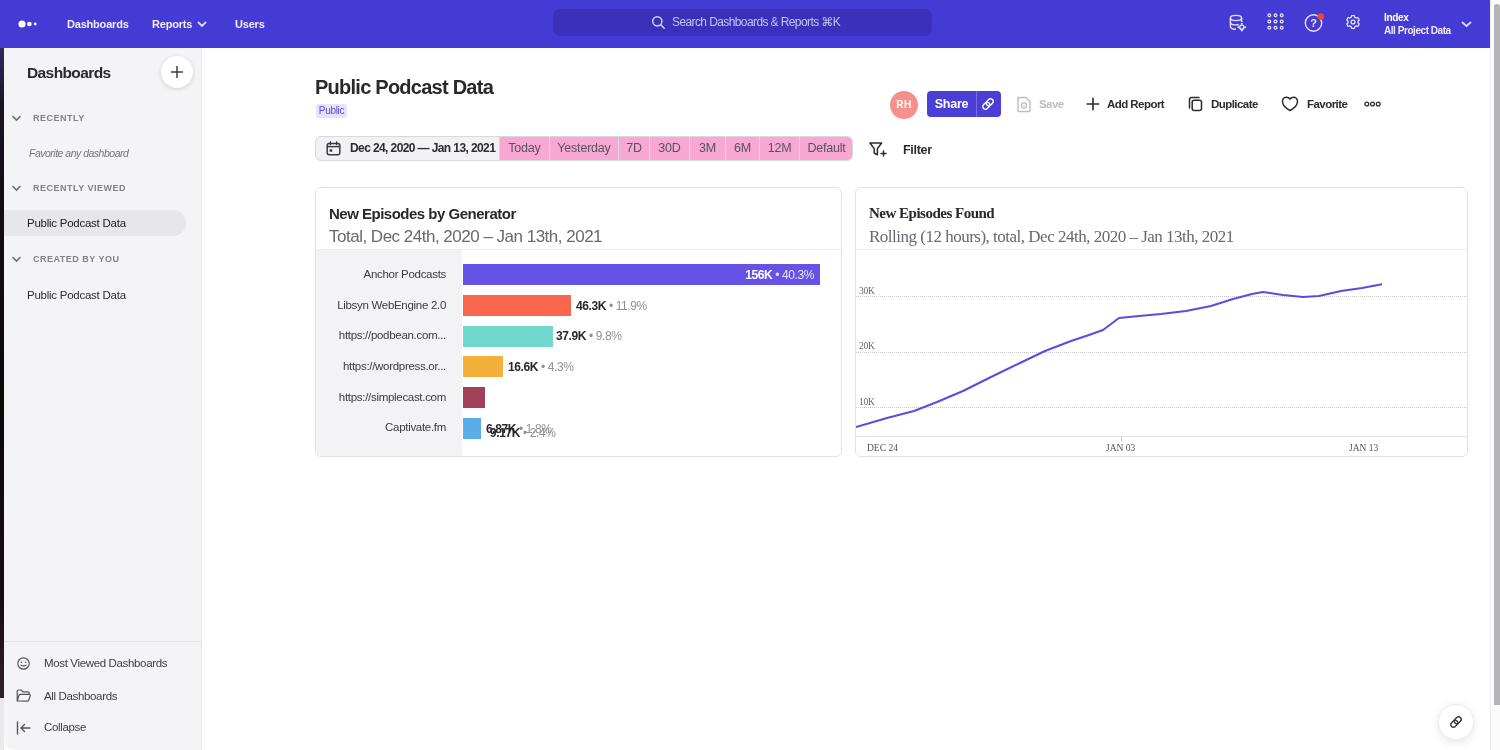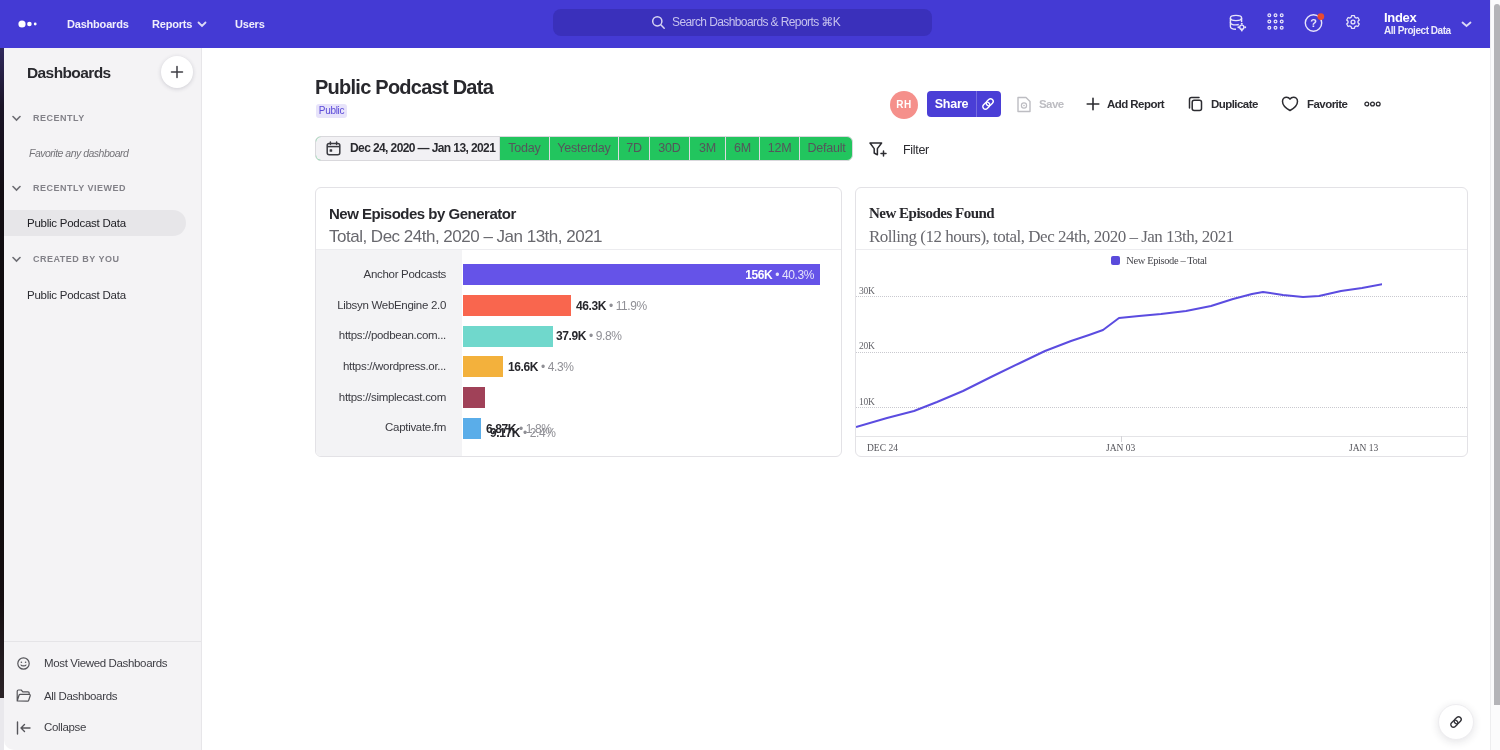--- a/index.html
+++ b/index.html
@@ -7,21 +7,21 @@
 .abs { position:absolute; }
 #page { position:relative; width:1500px; height:750px; }
 
 
 #nav { left:0; top:0; width:1490px; height:48px; background:#443ad4; }
 .navlink { position:absolute; top:0; height:48px; line-height:48px; color:#f0eefc; font-size:11px; font-weight:700; letter-spacing:-0.2px; }
 #search { position:absolute; left:553px; top:9px; width:379px; height:27px; border-radius:8px; background:#3a30bb; }
 #search .ph { position:absolute; left:119px; top:0; height:22px; line-height:27px; color:#c6c2ee; font-size:12px; letter-spacing:-0.6px; }
 .navico { position:absolute; top:13px; }
 #projname { position:absolute; left:1384px; top:11px; color:#fff; }
-#projname .l1 { font-size:13px; font-weight:700; line-height:13px; letter-spacing:-0.3px; }
+#projname .l1 { font-size:10px; font-weight:700; line-height:13px; letter-spacing:-0.3px; }
 #projname .l2 { font-size:10px; font-weight:700; line-height:14px; letter-spacing:-0.45px; color:#eceafb; }
 
 
 #sbcol { left:1490px; top:0; width:10px; height:750px; background:#fbfbfc; border-left:1px solid #ededef; }
 #sbthumb { left:1493.5px; top:4px; width:6.5px; height:701px; background:#b4b4b8; border-radius:3.5px 3.5px 0 0; }
 
 
 #strip { left:0; top:48px; width:4px; height:650px; background:linear-gradient(#2f285c 0%, #1a1426 9%, #120d13 22%, #0c0909 55%, #150e11 85%, #2a2226 99%); }
 #stripbtm { left:0; top:698px; width:4px; height:52px; background:#e9e8ec; }
 
@@ -43,25 +43,25 @@
 
 
 #avatar { left:890px; top:91px; width:28px; height:28px; border-radius:50%; background:#f5908b; color:#fff; font-size:10px; font-weight:700; text-align:center; line-height:28px; letter-spacing:.5px; }
 #sharebtn { left:927px; top:91px; width:74px; height:26px; border-radius:4px; background:#4a3ed6; }
 #sharebtn .txt { position:absolute; left:0; top:0; width:49px; height:26px; line-height:26px; text-align:center; color:#fff; font-size:12.5px; font-weight:700; letter-spacing:-0.2px; }
 #sharebtn .div { position:absolute; left:49px; top:0; width:1px; height:26px; background:#756bdf; }
 .actlbl { position:absolute; top:97px; font-size:11.5px; font-weight:700; letter-spacing:-0.55px; color:#2c2c31; height:15px; line-height:15px; }
 .actgray { color:#bdbdc2; }
 
 
-#datebar { left:315px; top:136px; width:538px; height:25px; border:1px solid #d9d8dc; border-radius:6px; background:#22c55e; }
+#datebar { left:315px; top:136px; width:538px; height:25px; border:1px solid #d9d8dc; border-radius:6px; background:#f9a8d4; }
 #dateseg { position:absolute; left:0; top:0; width:184px; height:23px; background:#f2f1f4; border-right:1px solid #d9d8dc; border-radius:5px 0 0 5px; }
 #datetext { position:absolute; left:34px; top:0; height:23px; line-height:23px; font-size:12px; font-weight:700; letter-spacing:-0.6px; color:#2b2b30; }
 .seg { position:absolute; top:0; height:23px; line-height:23px; text-align:center; font-size:12.5px; letter-spacing:-0.2px; color:#55555b; border-right:1px solid #dddce0; }
-#filterlbl { left:892px; top:143px; font-size:12.5px; font-weight:400; letter-spacing:-0.3px; color:#2b2b30;padding-left:11px; }
+#filterlbl { left:892px; top:143px; font-size:12.5px; font-weight:700; letter-spacing:-0.3px; color:#2b2b30;padding-left:11px; }
 
 
 .card { position:absolute; top:187px; height:270px; background:#fff; border:1px solid #e3e2e6; border-radius:6px; }
 #card1 { left:315px; width:527px; }
 #card2 { left:855px; width:613px;font-family:Liberation Serif, serif; }
 .ctitle { position:absolute; left:13px; top:16.5px; font-size:15px; font-weight:700; letter-spacing:-0.5px; color:#28282d; }
 .csub { position:absolute; left:13px; top:38.5px; font-size:17px; letter-spacing:-0.5px; color:#68686e; }
 .cdiv { position:absolute; left:0; top:61px; width:100%; height:1px; background:#ececef; }
 
 
@@ -286,21 +286,20 @@
     <div class="bval" style="left:240px; top:141px;">37.9K <span class="pct">• 9.8%</span></div>
     <div class="bval" style="left:192px; top:172px;">16.6K <span class="pct">• 4.3%</span></div>
     <div class="bval" style="left:174px; top:203px;margin-top:35px;">9.17K <span class="pct">• 2.4%</span></div>
     <div class="bval" style="left:170px; top:234px;">6.87K <span class="pct">• 1.8%</span></div>
   </div>
 
   <div id="card2" class="card">
     <div class="ctitle">New Episodes Found</div>
     <div class="csub">Rolling (12 hours), total, Dec 24th, 2020 – Jan 13th, 2021</div>
     <div class="cdiv"></div>
-    <div id="legend"><span class="sq"></span>New Episode – Total</div>
     <div class="ylab" style="top:98px;">30K</div>
     <div class="ylab" style="top:153px;">20K</div>
     <div class="ylab" style="top:209px;">10K</div>
     <div class="gline" style="top:108px;"></div>
     <div class="gline" style="top:164px;"></div>
     <div class="gline" style="top:219px;"></div>
     <div id="xaxis"></div>
     <div style="position:absolute; left:265px; top:248px; width:1px; height:6px; background:#d4d4d8;"></div>
     <svg style="position:absolute; left:0; top:62px;" width="526" height="186" viewBox="0 0 526 186">
       <polyline fill="none" stroke="#5b4ce0" stroke-width="2" stroke-linejoin="round" points="0,239 31,230 58,223 81,214 107,203 135,189 164,175 189,163 215,153 233,147 247,142 263,130 283,128 305,126 330,123 355,118 377,111 396,106 407,104 427,107 447,109 463,108 485,103 506,100 527,96" transform="translate(0,-62)"></polyline>

